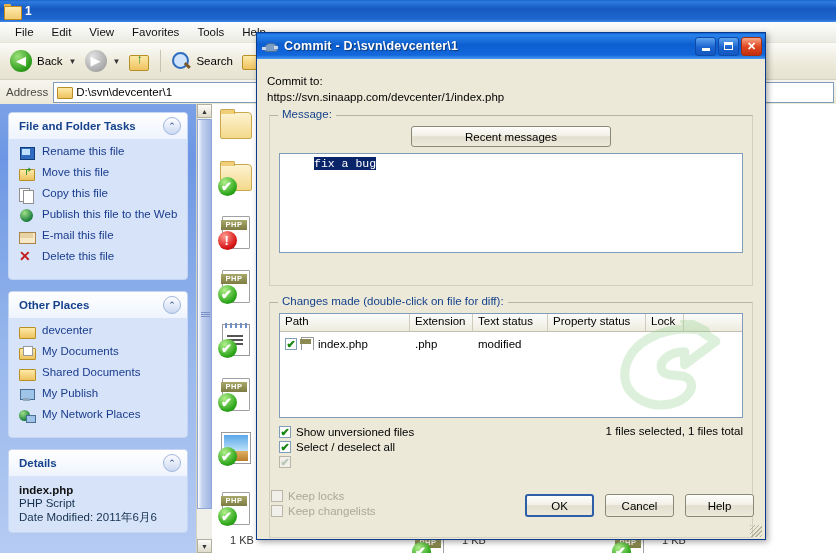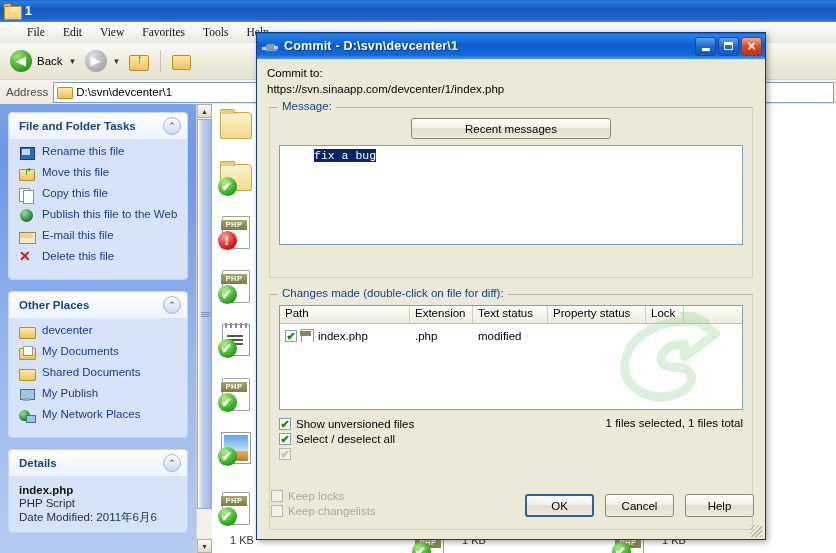--- a/index.html
+++ b/index.html
@@ -11,21 +11,21 @@
   
   #explorer{position:absolute;left:0;top:0;width:836px;height:553px;overflow:hidden;background:#fff;}
   .exp-title{
     height:22px;background:linear-gradient(to bottom,#1b64c8 0%,#2e7ce0 8%,#1659c0 40%,#1e68cf 88%,#3f8ae8 100%);
     display:flex;align-items:center;padding-left:4px;color:#fff;font-weight:bold;font-size:12px;
   }
   .exp-title .folder-ico{width:16px;height:14px;margin-right:5px;position:relative;}
   .folder-ico .tab{position:absolute;left:0;top:0;width:7px;height:3px;background:#e8b64c;border-radius:1px 1px 0 0;}
   .folder-ico .body{position:absolute;left:0;top:2px;width:16px;height:12px;background:linear-gradient(to bottom,#ffe9a8,#f5c champ);border:1px solid #c58b1a;border-radius:1px;}
   .exp-menu{height:20px;background:linear-gradient(to bottom,#fdfdfd,#ebebe4);display:flex;align-items:center;
-    padding-left:18px;border-bottom:1px solid #e3e3d8;font-family:Liberation Serif, serif;}
+    padding-left:6px;border-bottom:1px solid #e3e3d8;}
   .exp-menu span{padding:2px 9px;color:#111;font-size:11.5px;}
   .exp-toolbar{height:36px;background:linear-gradient(to bottom,#fbfbf8,#ece9d8 60%,#e6e3d2);
     display:flex;align-items:center;padding-left:6px;border-bottom:1px solid #d5d2c2;}
   .tb-btn{display:flex;align-items:center;height:30px;padding:0 4px;}
   .circ{width:22px;height:22px;border-radius:50%;display:inline-block;}
   .circ.green{background:radial-gradient(circle at 35% 30%,#9de27a,#2a9a19 70%,#176a0c);}
   .circ.grey{background:radial-gradient(circle at 35% 30%,#e2e2e2,#a9a9a9 70%,#8a8a8a);}
   .arrow-l,.arrow-r{position:relative;top:0;color:#fff;font-size:13px;line-height:22px;text-align:center;display:block;}
   .tb-label{margin-left:5px;font-size:11.5px;color:#000;}
   .tb-sep{width:1px;height:22px;background:#c7c4b4;margin:0 6px;}
@@ -99,21 +99,21 @@
   .dlg-title .tico{width:17px;height:15px;margin-right:5px;position:relative;}
   .dlg-title b{color:#fff;font-size:12.5px;flex:1;letter-spacing:.2px;
     text-shadow:1px 1px 1px rgba(0,0,0,.45);}
   .tbtn{width:21px;height:19px;border:1px solid #0c49a8;border-radius:3px;margin-left:2px;
     display:flex;align-items:center;justify-content:center;box-sizing:border-box;}
   .tbtn.min,.tbtn.max{background:linear-gradient(to bottom,#5fa5f0,#1b63cf 55%,#1458c0);}
   .tbtn.close{background:linear-gradient(to bottom,#f8a88b,#e04a22 50%,#c32e10);border-color:#a82d0d;}
   .tbtn .gl{color:#fff;font-size:11px;font-weight:bold;line-height:1;}
   .minbar{width:8px;height:3px;background:#fff;margin-top:6px;}
   .maxsq{width:9px;height:8px;border:1.5px solid #fff;border-top-width:3px;box-sizing:border-box;}
-  .dlg-body{position:absolute;left:0;top:26px;right:0;bottom:0;background:#ece9d8;padding:8px 10px;box-sizing:border-box;}
+  .dlg-body{position:absolute;left:0;top:26px;right:0;bottom:0;background:#ece9d8;padding:16px 10px;box-sizing:border-box;}
   .lbl{font-size:11.5px;color:#000;}
   .grp{border:1px solid #d4d0c0;border-top-color:#b8b4a4;margin-top:7px;position:relative;padding:10px 9px 9px 9px;
     background:#ece9d8;}
   .grp>legend{position:absolute;top:-8px;left:8px;background:#ece9d8;padding:0 4px;color:#15428b;font-size:11.5px;}
   .btn{background:linear-gradient(to bottom,#fdfdfc 0%,#f2f0e6 45%,#e2dfcf 52%,#edeadc 100%);
     border:1px solid #8b8876;border-radius:3px;font-size:11.5px;color:#000;height:21px;
     display:inline-flex;align-items:center;justify-content:center;box-sizing:border-box;}
   .btn.focus{border:2px solid #2e5ea8;}
   .msgbox{background:#fff;border:1px solid #7f9db9;height:100px;margin-top:6px;padding:3px 4px;
     font-family:"Liberation Mono", monospace;font-size:11.5px;box-sizing:border-box;}
@@ -176,20 +176,27 @@
       <span class="caret">▼</span>
     </div>
     <div class="tb-btn">
       <span style="position:relative;width:22px;height:20px;display:inline-block;">
         <span style="position:absolute;left:1px;top:4px;width:18px;height:14px;background:linear-gradient(to bottom,#fde8a6,#eec25e);border:1px solid #b78f24;border-radius:2px;"></span>
         <span style="position:absolute;left:8px;top:0px;color:#1f8a1f;font-size:13px;font-weight:bold;">↑</span>
       </span>
     </div>
     <div class="tb-sep"></div>
     <div class="tb-btn">
+      <span style="position:relative;width:20px;height:20px;display:inline-block;">
+        <span style="position:absolute;left:1px;top:1px;width:13px;height:13px;border:2px solid #2f6bbf;border-radius:50%;background:#cfe3fb;"></span>
+        <span style="position:absolute;left:13px;top:13px;width:7px;height:2.5px;background:#7a5a2a;transform:rotate(45deg);"></span>
+      </span>
+      <span class="tb-label">Search</span>
+    </div>
+    <div class="tb-btn">
       <span style="position:relative;width:20px;height:18px;display:inline-block;">
         <span style="position:absolute;left:1px;top:3px;width:17px;height:13px;background:linear-gradient(to bottom,#fdeaa8,#efc濃);background:linear-gradient(to bottom,#fdeaa8,#eec25e);border:1px solid #b78f24;border-radius:2px;"></span>
       </span>
     </div>
   </div>
 
   <div class="exp-addr">
     <span class="addr-label">Address</span>
     <div class="addr-box">
       <span class="fi" style="display:inline-block;position:relative;">

